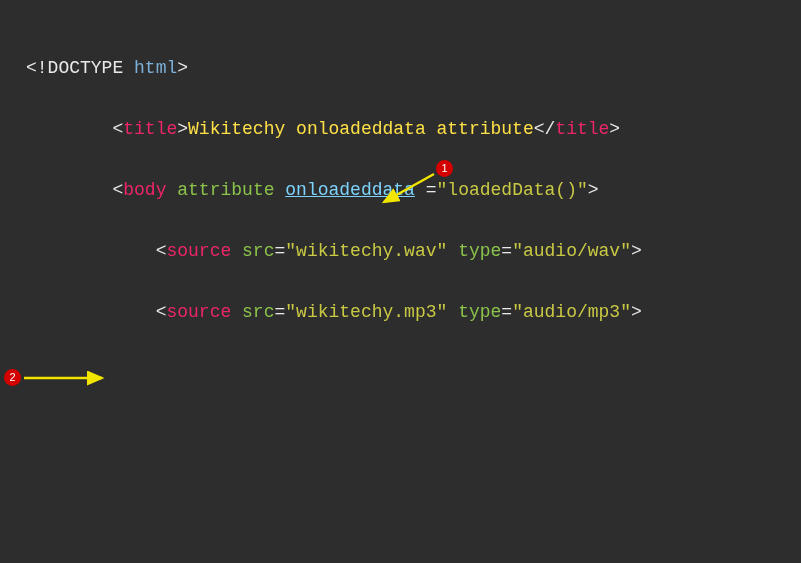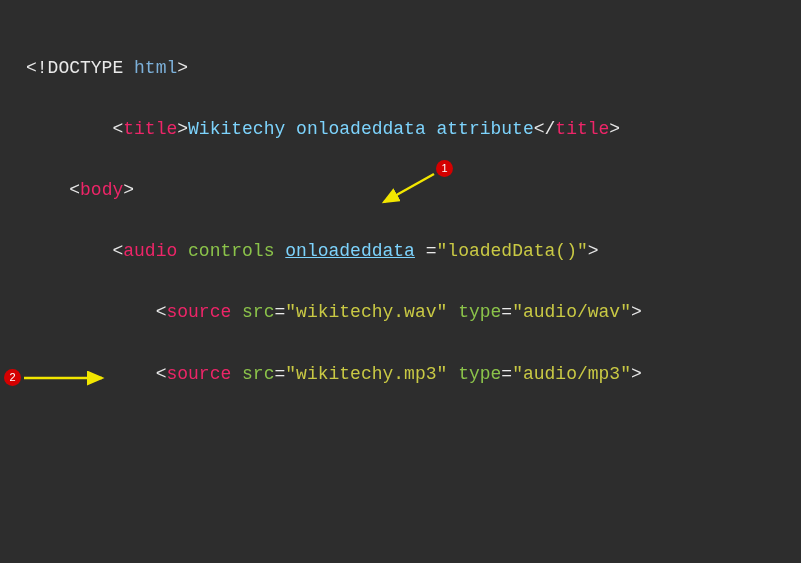--- a/index.html
+++ b/index.html
@@ -17,21 +17,21 @@
   }
   .code-container { position: relative; white-space: pre; }
   .line { position: relative; display: block; }
   .punct { color: #e9e9e9; }
   .doctype-kw { color: #e9e9e9; }
   .doctype-name { color: #7cb0d9; }
   .tag { color: #ed2568; }
   .attr-green { color: #8bc34a; }
   .attr-yellow { color: #7dd3fc; text-decoration: underline; }
   .str { color: #c9c944; }
-  .text { color: #7dd3fc; }
+  .text { color: #fde047; }
   .badge {
     position: absolute;
     width: 17px;
     height: 17px;
     background: #d40000;
     border-radius: 50%;
     color: #fff;
     font-size: 11px;
     line-height: 17px;
     text-align: center;
@@ -43,22 +43,21 @@
     z-index: 4;
     pointer-events: none;
   }
 </style>
 </head>
 <body>
 
 <div class="code-container">
 <span class="line"><span class="punct">&lt;!</span><span class="doctype-kw">DOCTYPE</span> <span class="doctype-name">html</span><span class="punct">&gt;</span></span>
 <span class="line">        <span class="punct">&lt;</span><span class="tag">title</span><span class="punct">&gt;</span><span class="text">Wikitechy onloadeddata attribute</span><span class="punct">&lt;/</span><span class="tag">title</span><span class="punct">&gt;</span></span>
-<span class="line">    <span class="punct">&lt;</span><span class="tag">body</span><span class="punct">&gt;</span></span>
-<span class="line">        <span class="punct">&lt;</span><span class="tag">audio</span> <span class="attr-green">controls</span> <span class="attr-yellow">onloadeddata</span> <span class="punct">=</span><span class="str">"loadedData()"</span><span class="punct">&gt;</span></span>
+<span class="line">        <span class="punct">&lt;</span><span class="tag">body</span> <span class="attr-green">attribute</span> <span class="attr-yellow">onloadeddata</span> <span class="punct">=</span><span class="str">"loadedData()"</span><span class="punct">&gt;</span></span>
 <span class="line">            <span class="punct">&lt;</span><span class="tag">source</span> <span class="attr-green">src</span><span class="punct">=</span><span class="str">"wikitechy.wav"</span> <span class="attr-green">type</span><span class="punct">=</span><span class="str">"audio/wav"</span><span class="punct">&gt;</span></span>
 <span class="line">            <span class="punct">&lt;</span><span class="tag">source</span> <span class="attr-green">src</span><span class="punct">=</span><span class="str">"wikitechy.mp3"</span> <span class="attr-green">type</span><span class="punct">=</span><span class="str">"audio/mp3"</span><span class="punct">&gt;</span></span>
 
 
 
 
 
 
 
 

